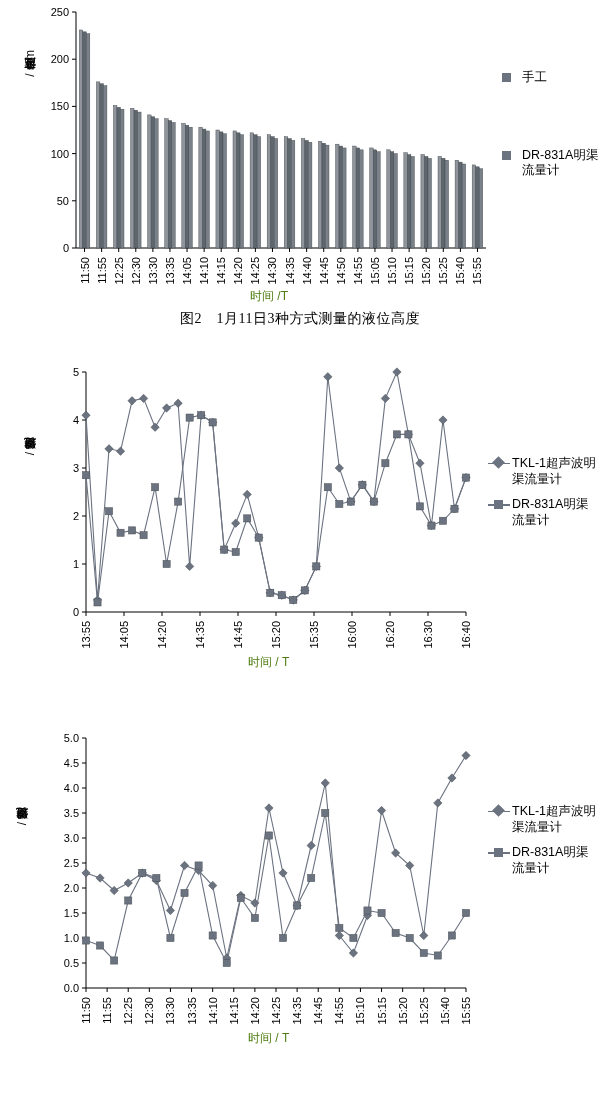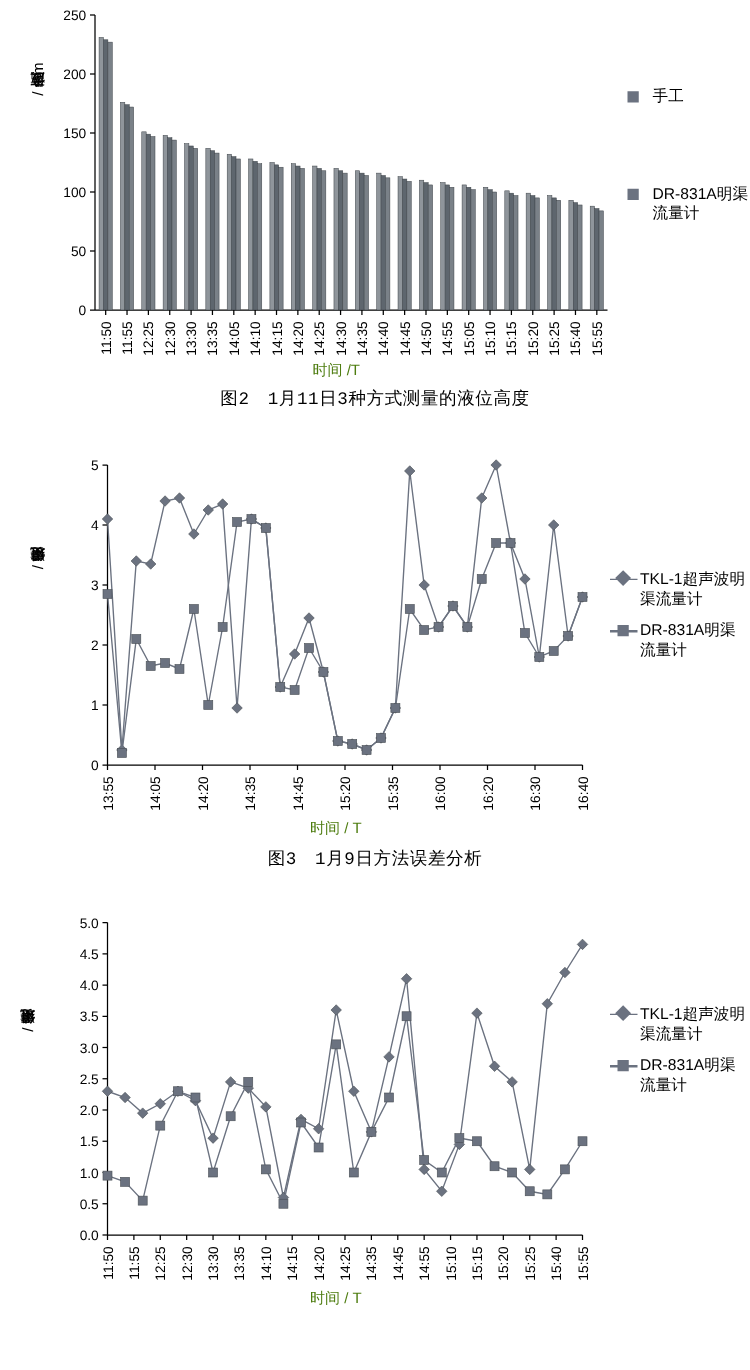--- a/index.html
+++ b/index.html
@@ -20,21 +20,21 @@
     left: 0;
     width: 600px;
   }
   .plot-wrap {
     position: relative;
     width: 600px;
   }
   .caption {
     text-align: center;
     font-size: 14px;
-    font-family: Liberation Mono, monospace;
+    font-family: Liberation Serif, serif;
     letter-spacing: 0.5px;
     color: #000;
   }
   .ylabel {
     position: absolute;
     writing-mode: vertical-rl;
     transform: rotate(180deg);
     font-size: 12px;
     font-family: "Liberation Sans", sans-serif;
     white-space: nowrap;
@@ -390,21 +390,20 @@
       </div>
       <div class="legend-row">
         <span class="legend-marker">
             <span class="ln"></span>
             <span class="sq" style="left:6px;"></span>
           </span>
         <span class="legend-text">DR-831A明渠流量计</span>
       </div>
     </div>
   </div>
-  <div class="caption">图3　1月9日方法误差分析</div>
 </div>
 
 <div class="figure" id="fig4-root" style="top:726px;height:360px;">
   <div class="plot-wrap" style="height:330px;">
     <div class="ylabel" style="left:14px;top:82px;">误差绝对值 / %</div>
     <svg id="fig4-svg" width="600" height="330">
         <line x1="86" y1="12" x2="86" y2="262" stroke="#000" stroke-width="1"></line>
         <line x1="86" y1="262" x2="466" y2="262" stroke="#000" stroke-width="1"></line>
         <line x1="82" y1="262" x2="86" y2="262" stroke="#000" stroke-width="1"></line>
         <text x="79" y="266" text-anchor="end" class="tick-label">0.0</text>

